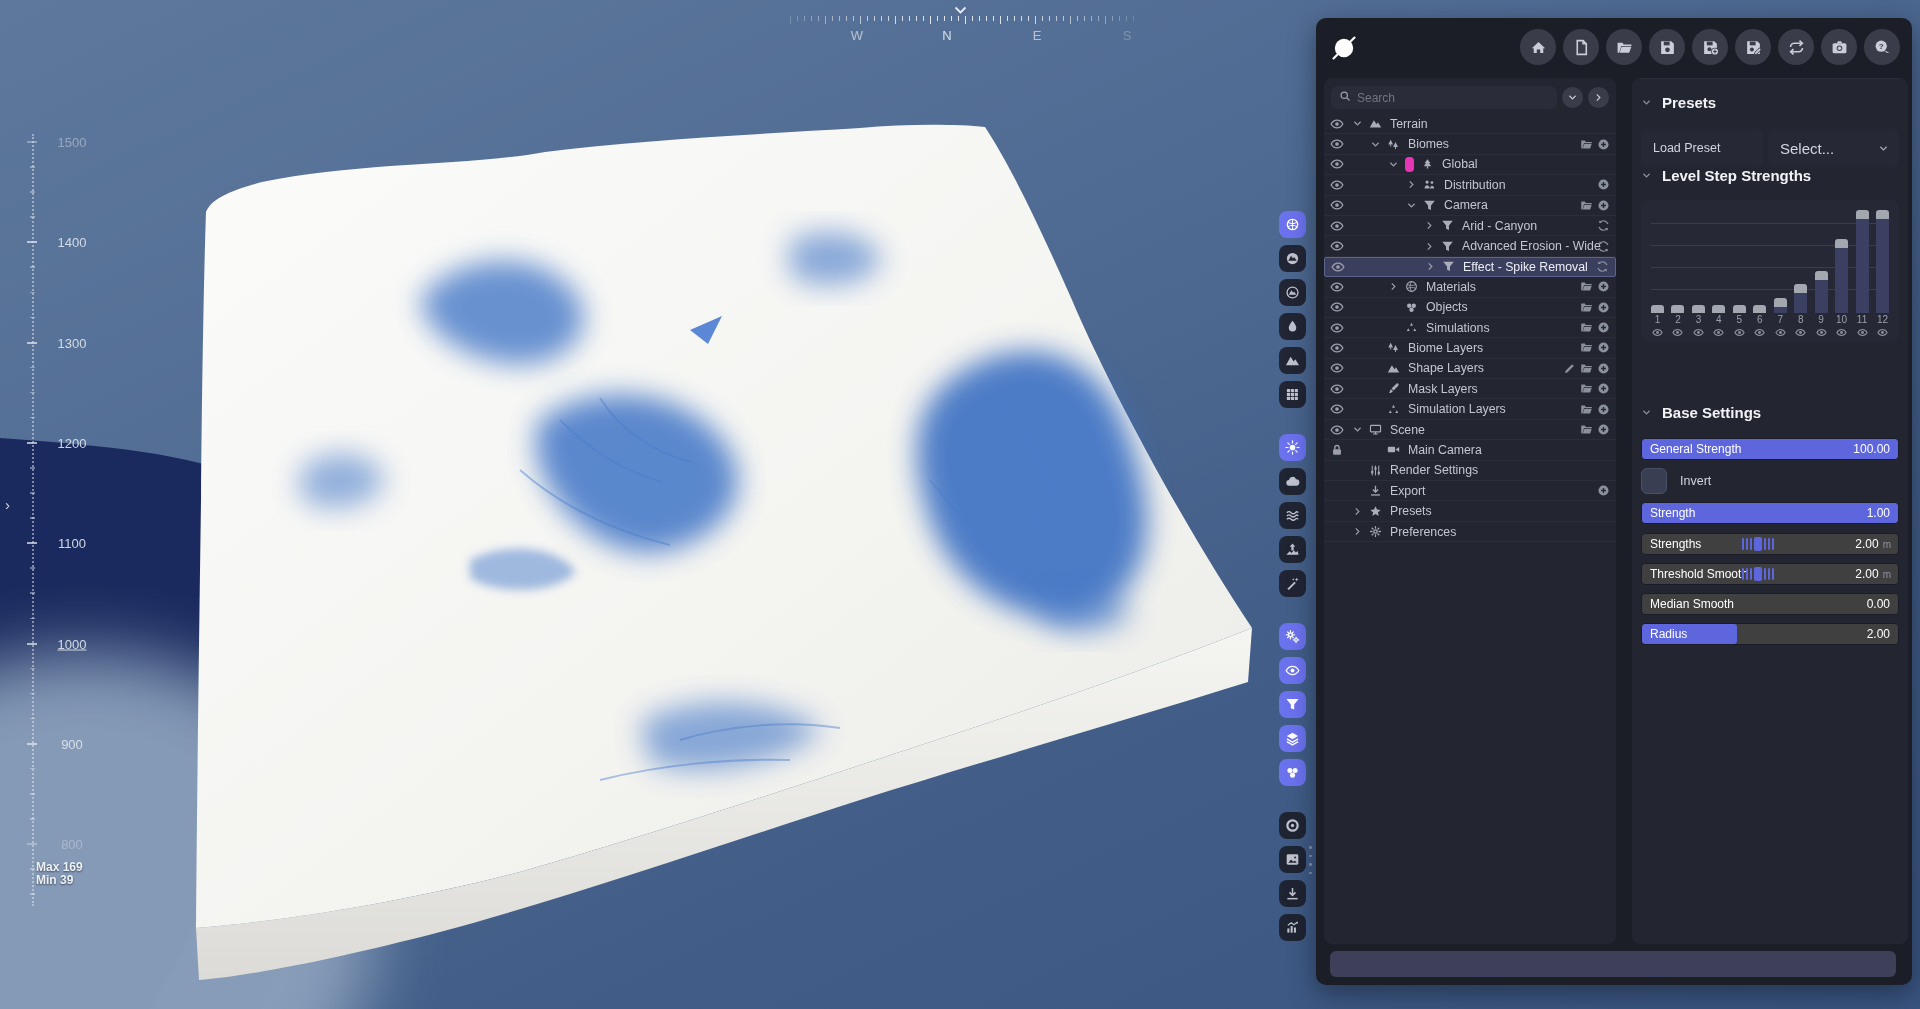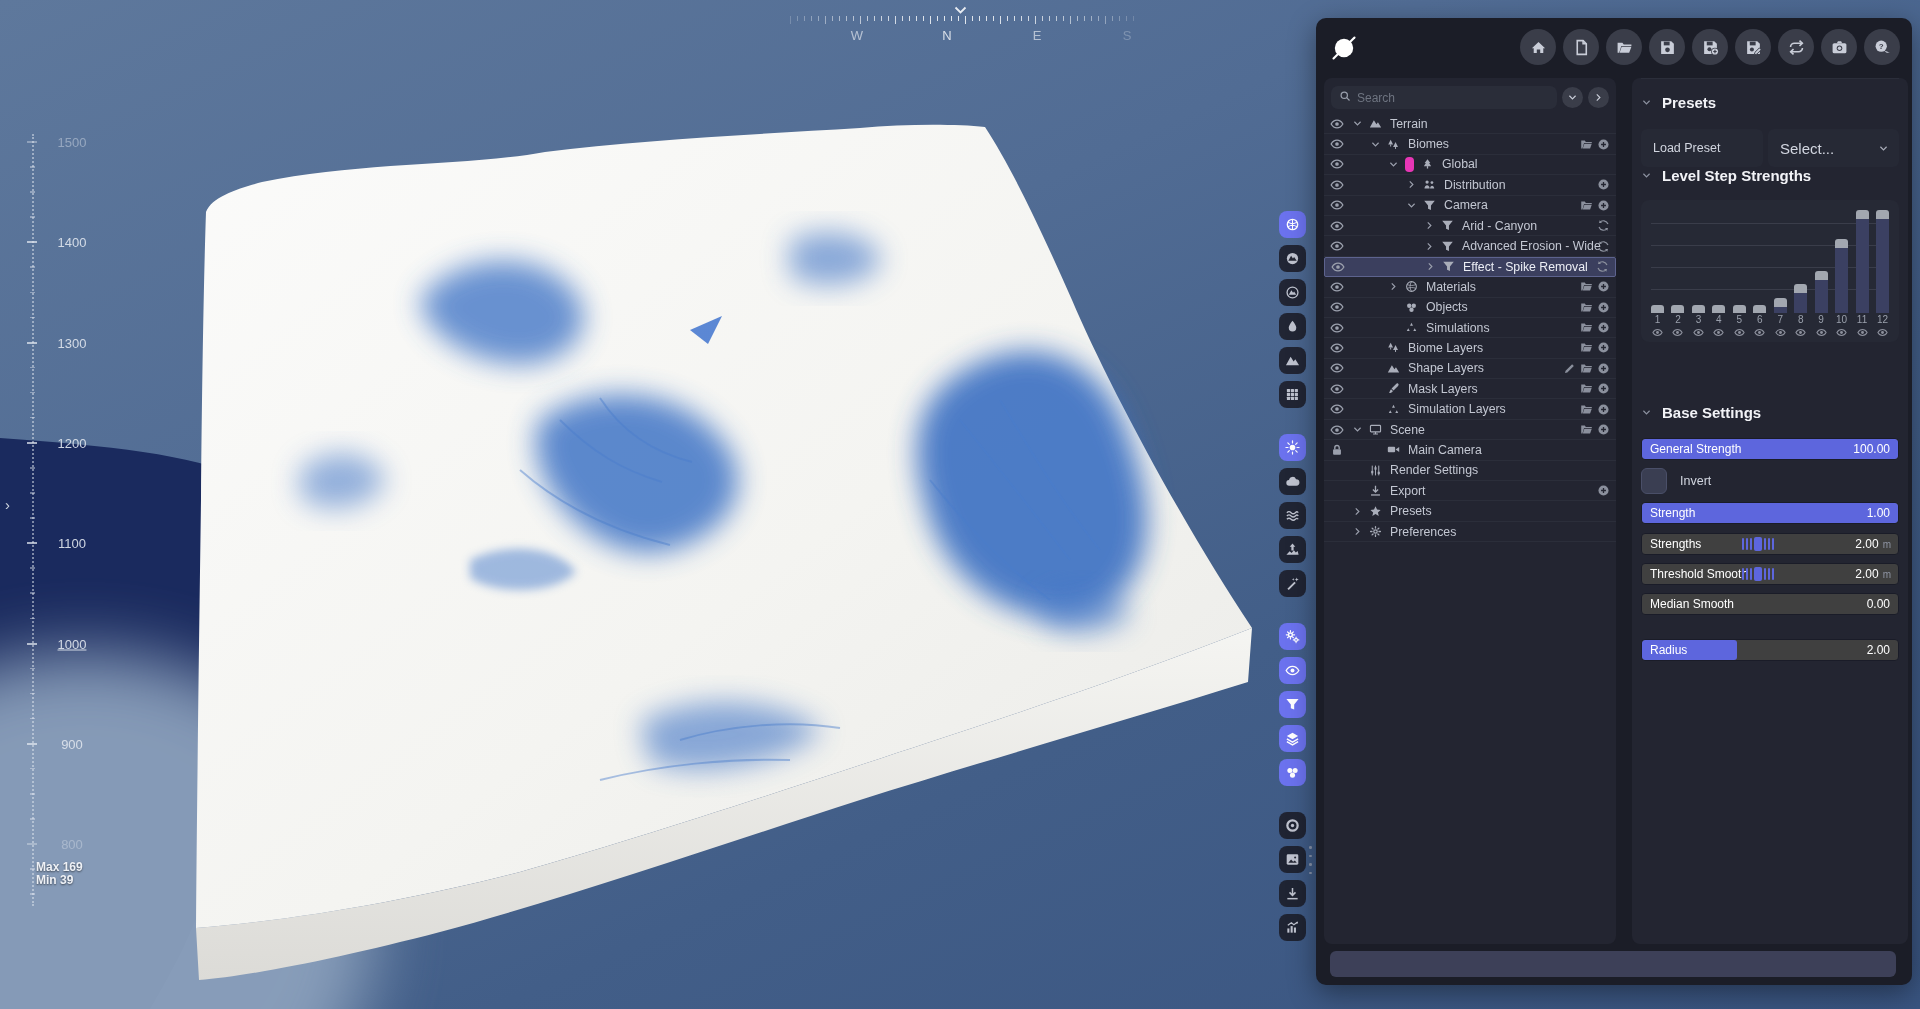--- a/index.html
+++ b/index.html
@@ -1388,21 +1388,21 @@
             <i></i>
             <i></i>
           </span>
           <span class="svalue">2.00</span>
           <span class="sunit">m</span>
         </div>
         <div class="srow" style="margin-top: 8px;">
           <span class="slabel">Median Smooth</span>
           <span class="svalue">0.00</span>
         </div>
-        <div class="srow" style="margin-top: 24px;">
+        <div class="srow" style="margin-top: 8px;">
           <div class="sfill" style="width: 37%;"></div>
           <span class="slabel">Radius</span>
           <span class="svalue">2.00</span>
         </div>
       </div>
   </div>
 
   <div id="status-bar"></div>
 </div>
 

